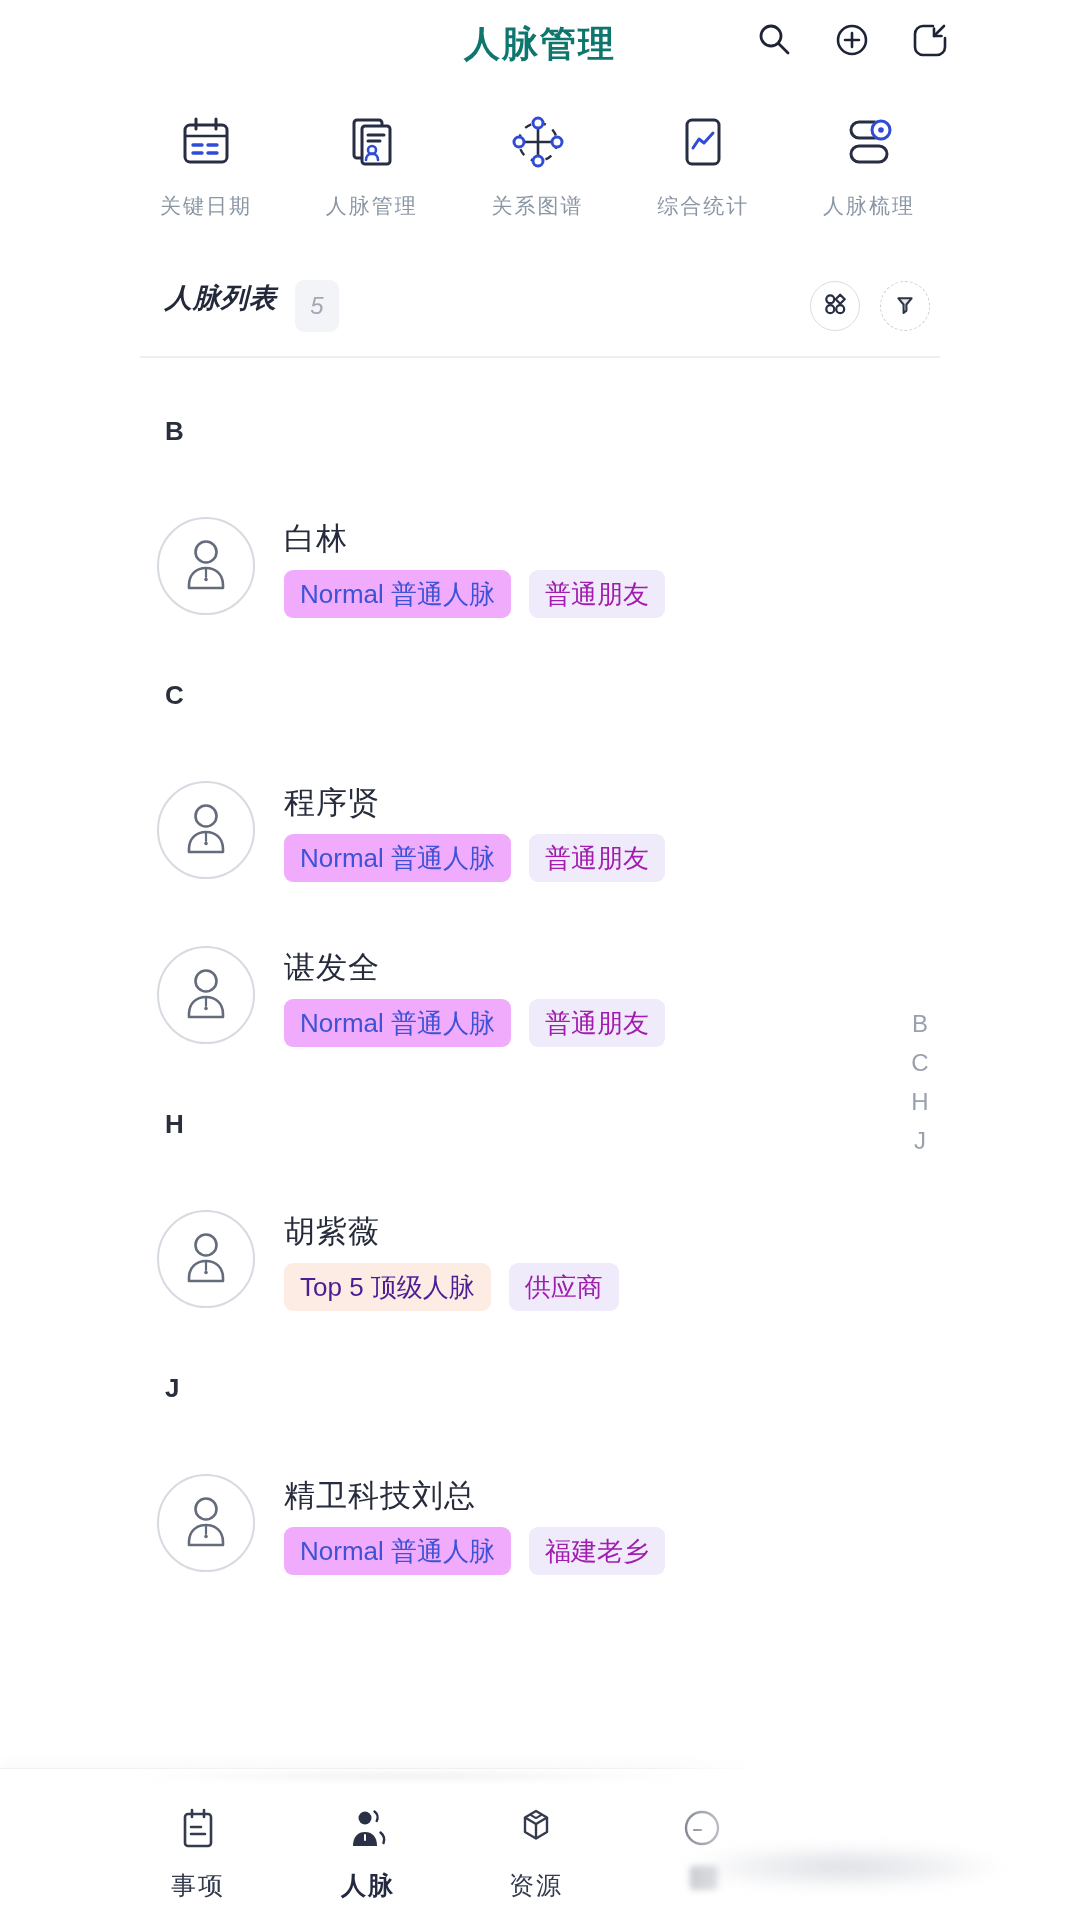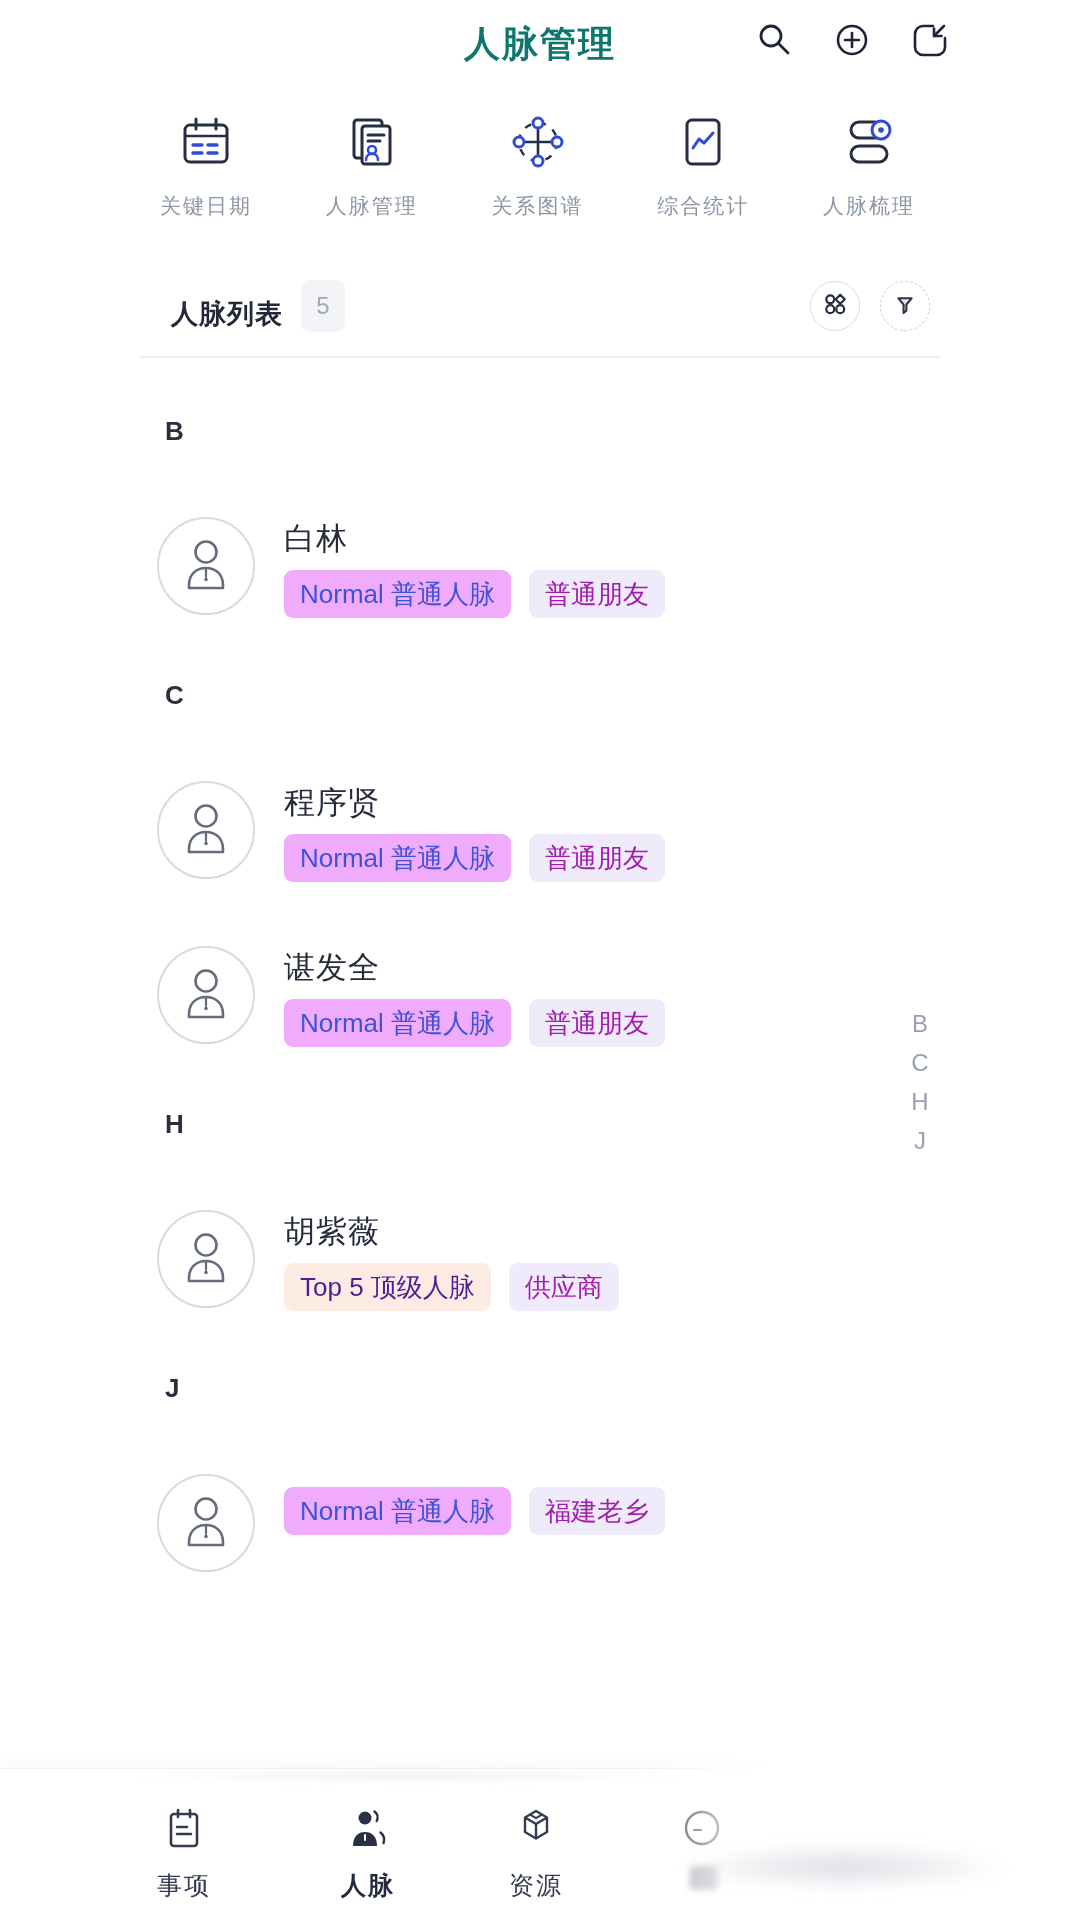--- a/index.html
+++ b/index.html
@@ -13,21 +13,21 @@
   .header-actions{position:absolute;right:128px;top:20px;display:flex;gap:34px;}
   .hicon{width:44px;height:44px;display:flex;align-items:center;justify-content:center;cursor:pointer;}
 
   
   .features{position:absolute;top:112px;left:140px;width:795px;display:flex;justify-content:space-between;gap:20px;}
   .feature{width:132px;display:flex;flex-direction:column;align-items:center;cursor:pointer;}
   .feature .icon-box{height:64px;display:flex;align-items:center;justify-content:center;}
   .feature .flabel{margin-top:16px;font-size:21px;color:#8b96a5;letter-spacing:2px;white-space:nowrap;}
 
   
-  .list-header{position:absolute;top:280px;left:171px;height:52px;display:flex;align-items:flex-end;}
+  .list-header{position:absolute;top:280px;left:165px;height:52px;display:flex;align-items:flex-start;font-style:italic;}
   .list-title{font-size:27px;font-weight:600;color:#23283a;letter-spacing:1px;}
   .count-badge{margin-left:18px;min-width:44px;height:52px;line-height:52px;text-align:center;
                background:#f3f4f7;border-radius:9px;color:#a2a8b3;font-size:24px;}
   .list-buttons{position:absolute;top:281px;left:810px;display:flex;gap:20px;}
   .circle-btn{width:50px;height:50px;border-radius:50%;display:flex;align-items:center;justify-content:center;
               border:1.6px solid #d9dce3;background:#fff;cursor:pointer;box-sizing:border-box;}
   .circle-btn.dashed{border-style:dashed;border-color:#c9cdd7;}
   .divider{position:absolute;top:356px;left:140px;width:800px;height:2px;background:#eeeef1;}
 
   
@@ -257,37 +257,38 @@
       <div class="contact-row">
         <div class="avatar">
           <span><svg width="48" height="56" viewBox="0 0 48 56" fill="none">
               <circle cx="24" cy="16" r="10.5" stroke="#646c7c" stroke-width="2.6"></circle>
               <path d="M7 52 v-3 c0 -11 7.6 -17 17 -17 s17 6 17 17 v3 Z" stroke="#646c7c" stroke-width="2.6" stroke-linejoin="round"></path>
               <path d="M24 32 V41" stroke="#646c7c" stroke-width="2.2" stroke-linecap="round"></path>
               <circle cx="24" cy="43.5" r="1.8" fill="#646c7c"></circle>
             </svg></span>
         </div>
         <div class="c-info">
+          <div class="c-name">精卫科技刘总</div>
           <div class="c-tags">
             <span class="tag tag-blue">Normal 普通人脉</span>
             <span class="tag tag-purple">福建老乡</span>
           </div>
         </div>
       </div>
     </div>
 
   <div class="index-rail">
       <div class="index-letter">B</div>
       <div class="index-letter">C</div>
       <div class="index-letter">H</div>
       <div class="index-letter">J</div>
     </div>
 
   <div class="tabbar">
-      <div class="tab" style="left: 114px;">
+      <div class="tab" style="left: 128px;">
         <div class="ticon">
           <span><svg width="46" height="46" viewBox="0 0 46 46" fill="none">
               <rect x="10" y="9" width="26" height="32" rx="3" stroke="#343b4e" stroke-width="2.6"></rect>
               <path d="M17 5 V12 M29 5 V12" stroke="#343b4e" stroke-width="2.6" stroke-linecap="round"></path>
               <path d="M16 22 H26 M16 29 H30" stroke="#343b4e" stroke-width="2.6" stroke-linecap="round"></path>
             </svg></span>
         </div>
         <div class="tlabel">事项</div>
       </div>
       <div class="tab active" style="left: 298px;">

